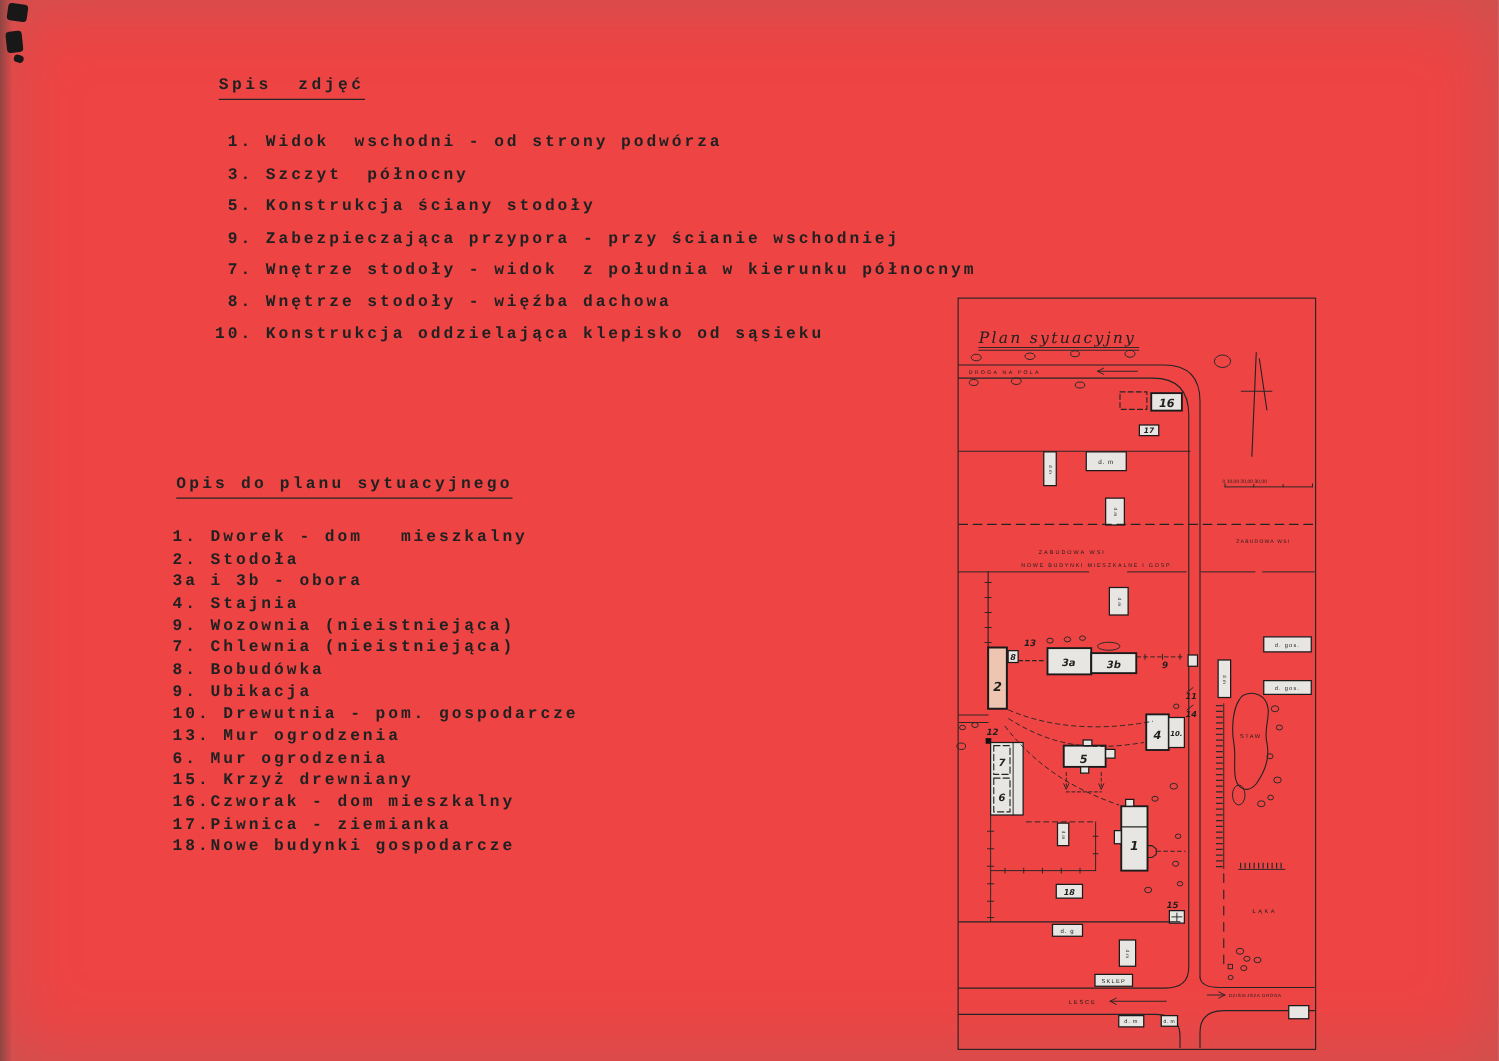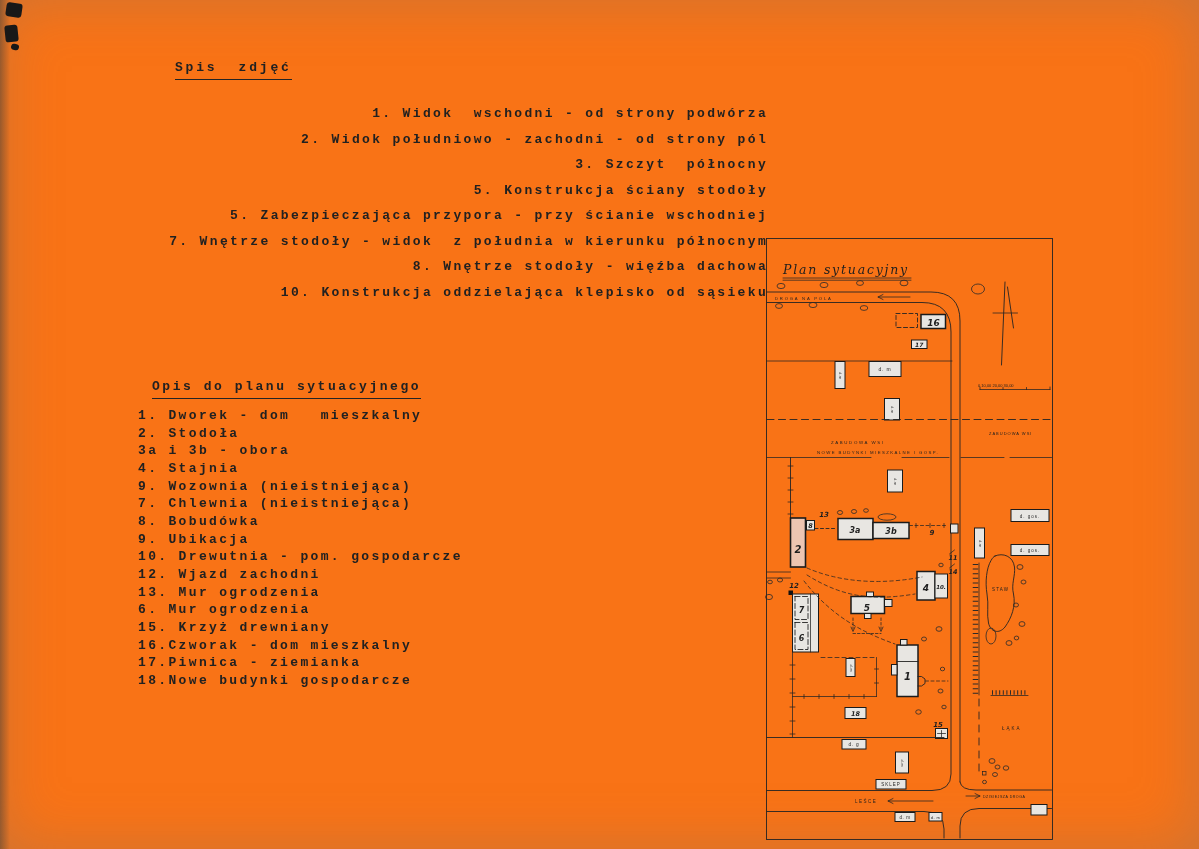--- a/index.html
+++ b/index.html
@@ -1,36 +1,36 @@
 <!DOCTYPE html>
 <html><head>
 <meta charset="utf-8">
 <style>
   html,body{margin:0;padding:0;}
   body{background:#d8d7d3;font-family:"Liberation Sans",sans-serif;}
   .page{
-    position:relative;width:1199px;height:849px;background:#f97316;overflow:hidden;
+    position:relative;width:1199px;height:849px;background:#ef4444;overflow:hidden;
     box-shadow:inset 0 0 60px rgba(120,118,112,.35);
   }
   .edge-shade{position:absolute;left:0;top:0;width:10px;height:849px;
     background:linear-gradient(90deg,rgba(60,58,54,.45),rgba(60,58,54,0));}
   .corner-mark{position:absolute;background:#181818;border-radius:3px;}
   .cm1{left:6px;top:3px;width:16px;height:14px;transform:rotate(8deg);}
   .cm2{left:5px;top:25px;width:13px;height:17px;transform:rotate(-6deg);}
   .cm3{left:11px;top:44px;width:8px;height:6px;transform:rotate(15deg);}
 
   .type{color:#212121;font-family:"Liberation Mono","DejaVu Sans Mono",monospace;
     font-weight:700;font-size:13px;letter-spacing:2.35px;}
   .sec-title{position:absolute;display:inline-block;letter-spacing:2.8px;
     padding-bottom:4px;border-bottom:1.6px solid #242424;white-space:pre;}
   .photo-title{left:175px;top:60px;}
-  .desc-title{left:152px;top:379px;letter-spacing:2.55px;}
+  .desc-title{left:141px;top:379px;letter-spacing:2.55px;}
   .tlist{position:absolute;}
-  .photo-list{left:159px;top:101px;line-height:25.5px;text-align:right;}
-  .desc-list{left:138px;top:407px;line-height:17.65px;}
+  .photo-list{left:172px;top:101px;line-height:25.5px;}
+  .desc-list{left:138px;top:421px;line-height:17.65px;}
   .tline{white-space:pre;}
 
   .map{position:absolute;left:764px;top:237px;width:291px;height:605px;}
   svg text{fill:#1f1f1f;font-family:"Liberation Sans",sans-serif;}
   .ln{stroke:#242424;fill:none;stroke-width:.9;stroke-linecap:round;}
   .thin{stroke-width:.75;}
   .bld{fill:#e8e6e2;stroke:#1b1b1b;stroke-width:1.5;}
   .bldt{fill:#e8e6e2;stroke:#1b1b1b;stroke-width:1;}
   .bush{stroke:#2a2a2a;fill:none;stroke-width:.8;}
   .cap{font-size:4.2px;letter-spacing:1.5px;}
@@ -43,41 +43,39 @@
 
 <div class="page">
   <div class="edge-shade"></div>
   <div class="corner-mark cm1"></div>
   <div class="corner-mark cm2"></div>
   <div class="corner-mark cm3"></div>
 
   <div class="type sec-title photo-title">Spis  zdjęć</div>
   <div class="type tlist photo-list">
       <div class="tline"> 1. Widok  wschodni - od strony podwórza</div>
-      <div class="tline"> 2. Widok południowo - zachodni - od strony pól</div>
       <div class="tline"> 3. Szczyt  północny</div>
       <div class="tline"> 5. Konstrukcja ściany stodoły</div>
-      <div class="tline"> 5. Zabezpieczająca przypora - przy ścianie wschodniej</div>
+      <div class="tline"> 9. Zabezpieczająca przypora - przy ścianie wschodniej</div>
       <div class="tline"> 7. Wnętrze stodoły - widok  z południa w kierunku północnym</div>
       <div class="tline"> 8. Wnętrze stodoły - więźba dachowa</div>
       <div class="tline">10. Konstrukcja oddzielająca klepisko od sąsieku</div>
     </div>
 
   <div class="type sec-title desc-title">Opis do planu sytuacyjnego</div>
   <div class="type tlist desc-list">
       <div class="tline">1. Dworek - dom   mieszkalny</div>
       <div class="tline">2. Stodoła</div>
       <div class="tline">3a i 3b - obora</div>
       <div class="tline">4. Stajnia</div>
       <div class="tline">9. Wozownia (nieistniejąca)</div>
       <div class="tline">7. Chlewnia (nieistniejąca)</div>
       <div class="tline">8. Bobudówka</div>
       <div class="tline">9. Ubikacja</div>
       <div class="tline">10. Drewutnia - pom. gospodarcze</div>
-      <div class="tline">12. Wjazd zachodni</div>
       <div class="tline">13. Mur ogrodzenia</div>
       <div class="tline">6. Mur ogrodzenia</div>
       <div class="tline">15. Krzyż drewniany</div>
       <div class="tline">16.Czworak - dom mieszkalny</div>
       <div class="tline">17.Piwnica - ziemianka</div>
       <div class="tline">18.Nowe budynki gospodarcze</div>
     </div>
 
   <div class="map">
   <svg width="291" height="605" viewBox="0 0 291 605" xmlns="http://www.w3.org/2000/svg">

